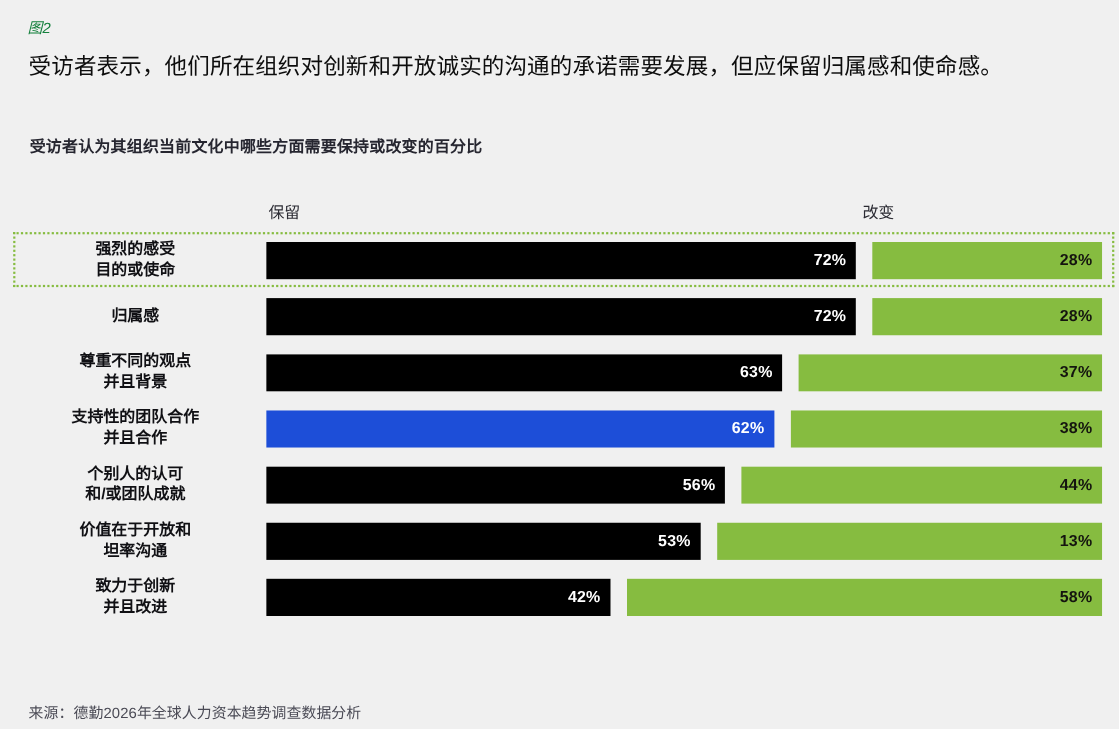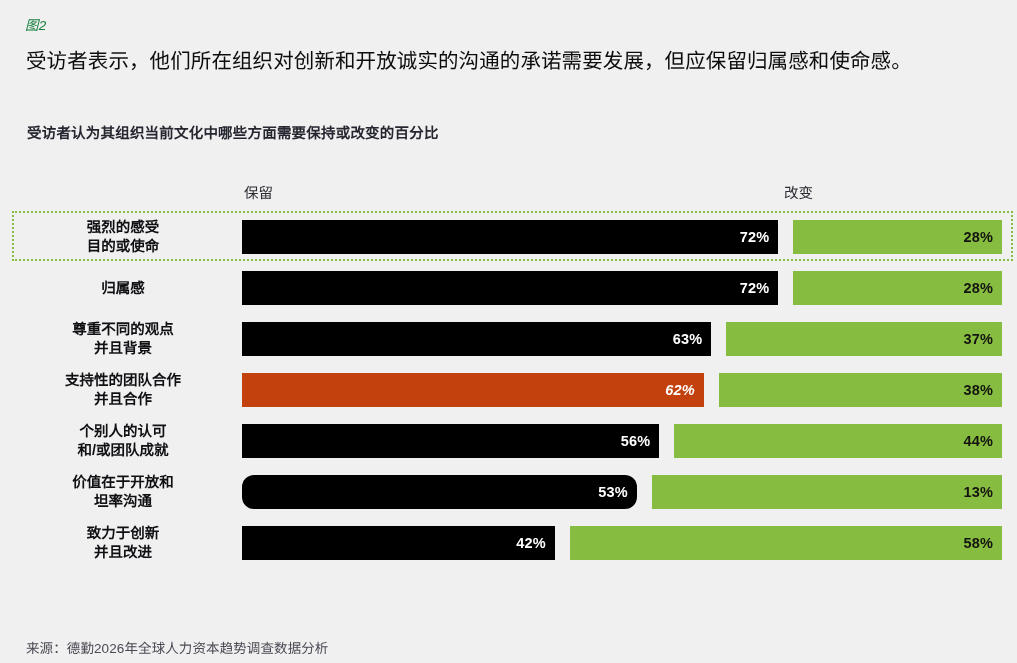--- a/index.html
+++ b/index.html
@@ -225,21 +225,21 @@
             </div>
           </div>
         </div>
         <div class="row">
           <div class="row-inner">
             <div class="row-label two-line">
               <span class="l1">支持性的团队合作</span>
               <span class="l2">并且合作</span>
             </div>
             <div class="bar-track">
-              <div class="seg retain" style="width: 62%; background: #c2410c; font-style: italic;">62%</div>
+              <div class="seg retain" style="width: 62%; background: #1d4ed8;">62%</div>
               <div class="seg change" style="width: 38%; background: rgb(134, 188, 64);">38%</div>
             </div>
           </div>
         </div>
         <div class="row">
           <div class="row-inner">
             <div class="row-label two-line">
               <span class="l1">个别人的认可</span>
               <span class="l2">和/或团队成就</span>
             </div>
@@ -249,21 +249,21 @@
             </div>
           </div>
         </div>
         <div class="row">
           <div class="row-inner">
             <div class="row-label two-line">
               <span class="l1">价值在于开放和</span>
               <span class="l2">坦率沟通</span>
             </div>
             <div class="bar-track">
-              <div class="seg retain" style="width: 53%; background: rgb(0, 0, 0); border-radius: 12px;">53%</div>
+              <div class="seg retain" style="width: 53%; background: rgb(0, 0, 0);">53%</div>
               <div class="seg change" style="width: 47%; background: rgb(134, 188, 64);">13%</div>
             </div>
           </div>
         </div>
         <div class="row">
           <div class="row-inner">
             <div class="row-label two-line">
               <span class="l1">致力于创新</span>
               <span class="l2">并且改进</span>
             </div>

